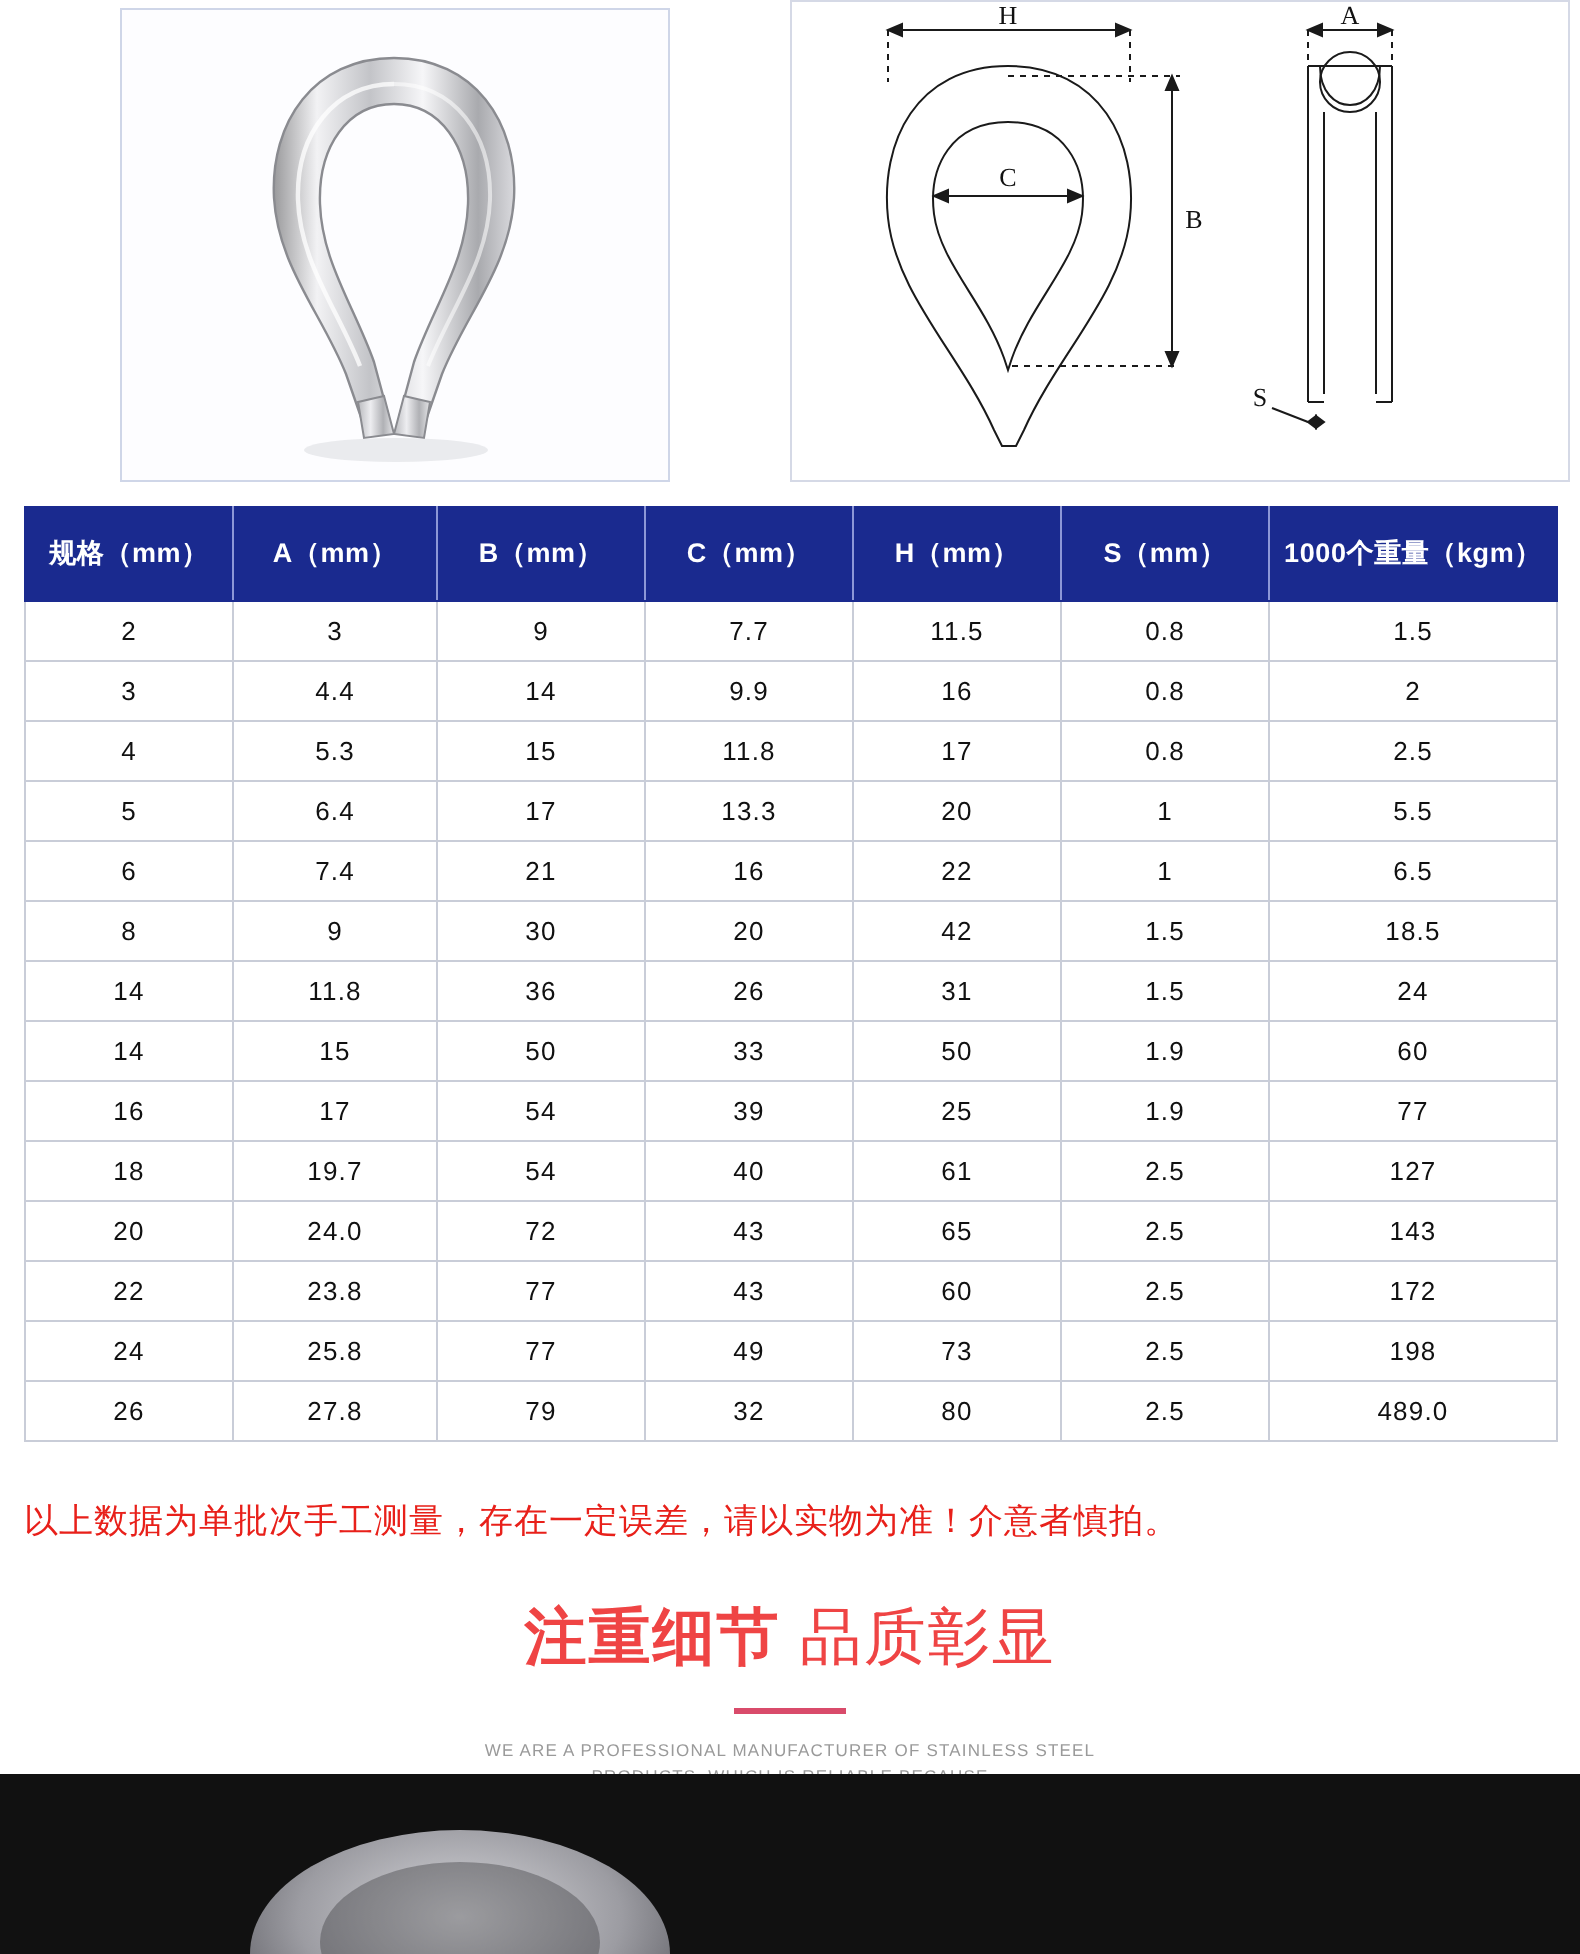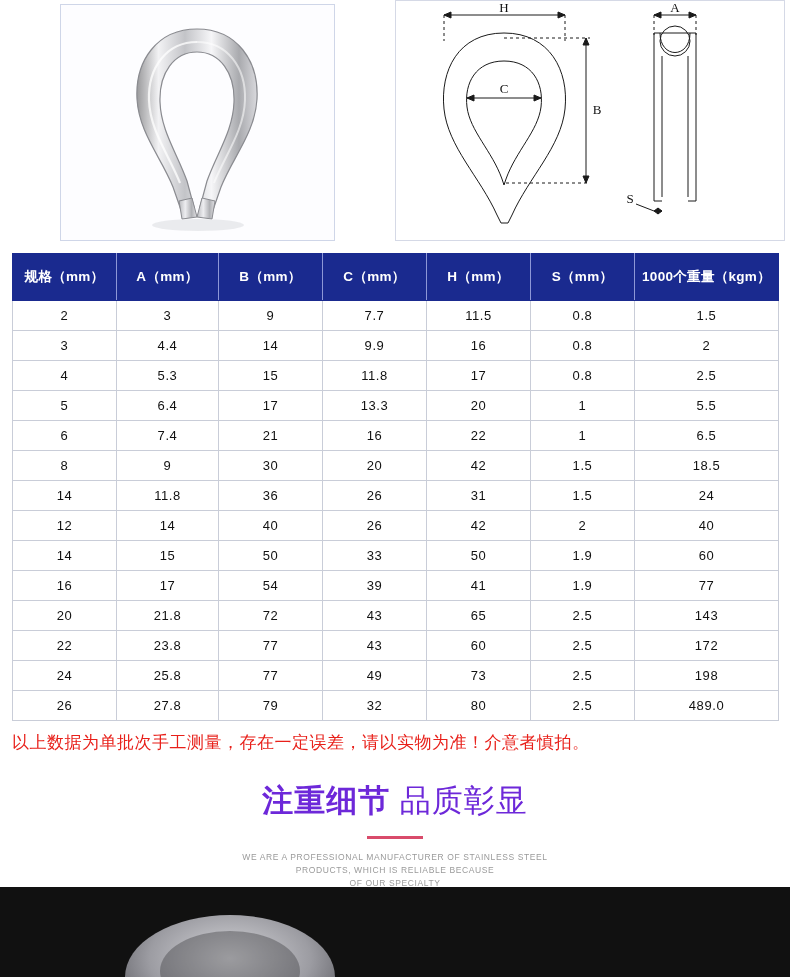--- a/index.html
+++ b/index.html
@@ -89,36 +89,36 @@
     text-align: center;
     font-size: 13px;
     color: #111111;
     background: #ffffff;
     letter-spacing: 0.6px;
   }
 
   
   .note {
     width: 766px;
-    margin: 10px auto 0 auto;
+    margin: 28px auto 0 auto;
     color: #e8201a;
     font-size: 17px;
     letter-spacing: 0.5px;
     text-align: left;
   }
 
   
   .slogan-block {
     width: 790px;
     text-align: center;
     margin-top: 26px;
   }
   .slogan-main {
     font-size: 31px;
-    color: #6d28d9;
+    color: #ef4444;
     letter-spacing: 1px;
   }
   .slogan-main .bold {
     font-weight: bold;
   }
   .slogan-main .light {
     font-weight: normal;
   }
   .slogan-rule {
     width: 56px;
@@ -362,49 +362,49 @@
         <tr>
           <td>14</td>
           <td>11.8</td>
           <td>36</td>
           <td>26</td>
           <td>31</td>
           <td>1.5</td>
           <td>24</td>
         </tr>
         <tr>
-          <td>12</td>
-          <td>14</td>
-          <td>40</td>
-          <td>26</td>
-          <td>42</td>
-          <td>2</td>
-          <td>40</td>
-        </tr>
-        <tr>
           <td>14</td>
           <td>15</td>
           <td>50</td>
           <td>33</td>
           <td>50</td>
           <td>1.9</td>
           <td>60</td>
         </tr>
         <tr>
           <td>16</td>
           <td>17</td>
           <td>54</td>
           <td>39</td>
-          <td>41</td>
+          <td>25</td>
           <td>1.9</td>
           <td>77</td>
         </tr>
         <tr>
+          <td>18</td>
+          <td>19.7</td>
+          <td>54</td>
+          <td>40</td>
+          <td>61</td>
+          <td>2.5</td>
+          <td>127</td>
+        </tr>
+        <tr>
           <td>20</td>
-          <td>21.8</td>
+          <td>24.0</td>
           <td>72</td>
           <td>43</td>
           <td>65</td>
           <td>2.5</td>
           <td>143</td>
         </tr>
         <tr>
           <td>22</td>
           <td>23.8</td>
           <td>77</td>

